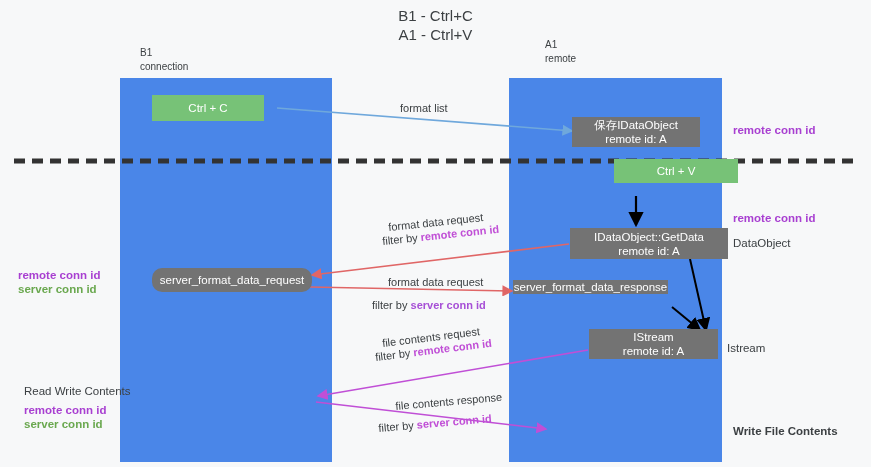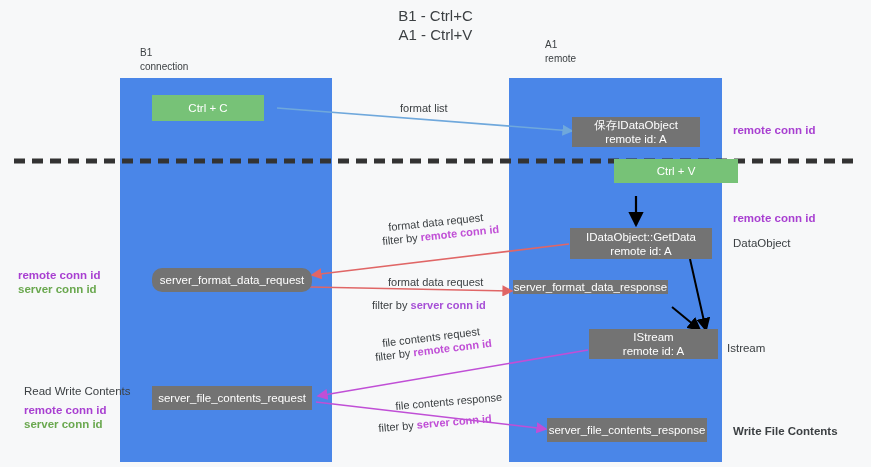--- a/index.html
+++ b/index.html
@@ -115,45 +115,39 @@
 
   <div class="abs box orange" style="left:572px;top:117px;width:128px;height:30px;">
     <div>保存IDataObject</div>
     <div>remote id: A</div>
   </div>
 
   <div class="abs box green" style="left:578px;top:159px;width:124px;height:24px;margin-left:36px;">
     <div>Ctrl + V</div>
   </div>
 
-  <div class="abs box orange" style="left:570px;top:228px;width:142px;height:31px;">
+  <div class="abs box orange" style="left:570px;top:228px;width:158px;height:31px;">
     <div>IDataObject::GetData</div>
     <div>remote id: A</div>
   </div>
 
   <div class="abs box orange" style="left:152px;top:268px;width:160px;height:24px;border-radius:10px;">
     <div>server_format_data_request</div>
   </div>
 
   <div class="abs box orange" style="left:513px;top:280px;width:155px;height:14px;">
     <div>server_format_data_response</div>
   </div>
 
   <div class="abs box orange" style="left:589px;top:329px;width:129px;height:30px;">
     <div>IStream</div>
     <div>remote id: A</div>
   </div>
 
-  <div class="abs box orange" style="left:152px;top:386px;width:160px;height:24px;">
-    <div>server_file_contents_request</div>
-  </div>
 
-  <div class="abs box orange" style="left:547px;top:418px;width:160px;height:24px;">
-    <div>server_file_contents_response</div>
-  </div>
 
   <div class="abs edge-label" style="left:400px;top:101px;">format list</div>
 
   <div class="abs edge-label rot-up" style="left:389px;top:220px;transform:rotate(-6deg);">format data request</div>
   <div class="abs edge-label rot-up" style="left:383px;top:234px;transform:rotate(-6deg);">
     <span>filter by </span><span class="p">remote conn id</span>
   </div>
 
   <div class="abs edge-label" style="left:388px;top:275px;">format data request</div>
   <div class="abs edge-label" style="left:372px;top:298px;">

